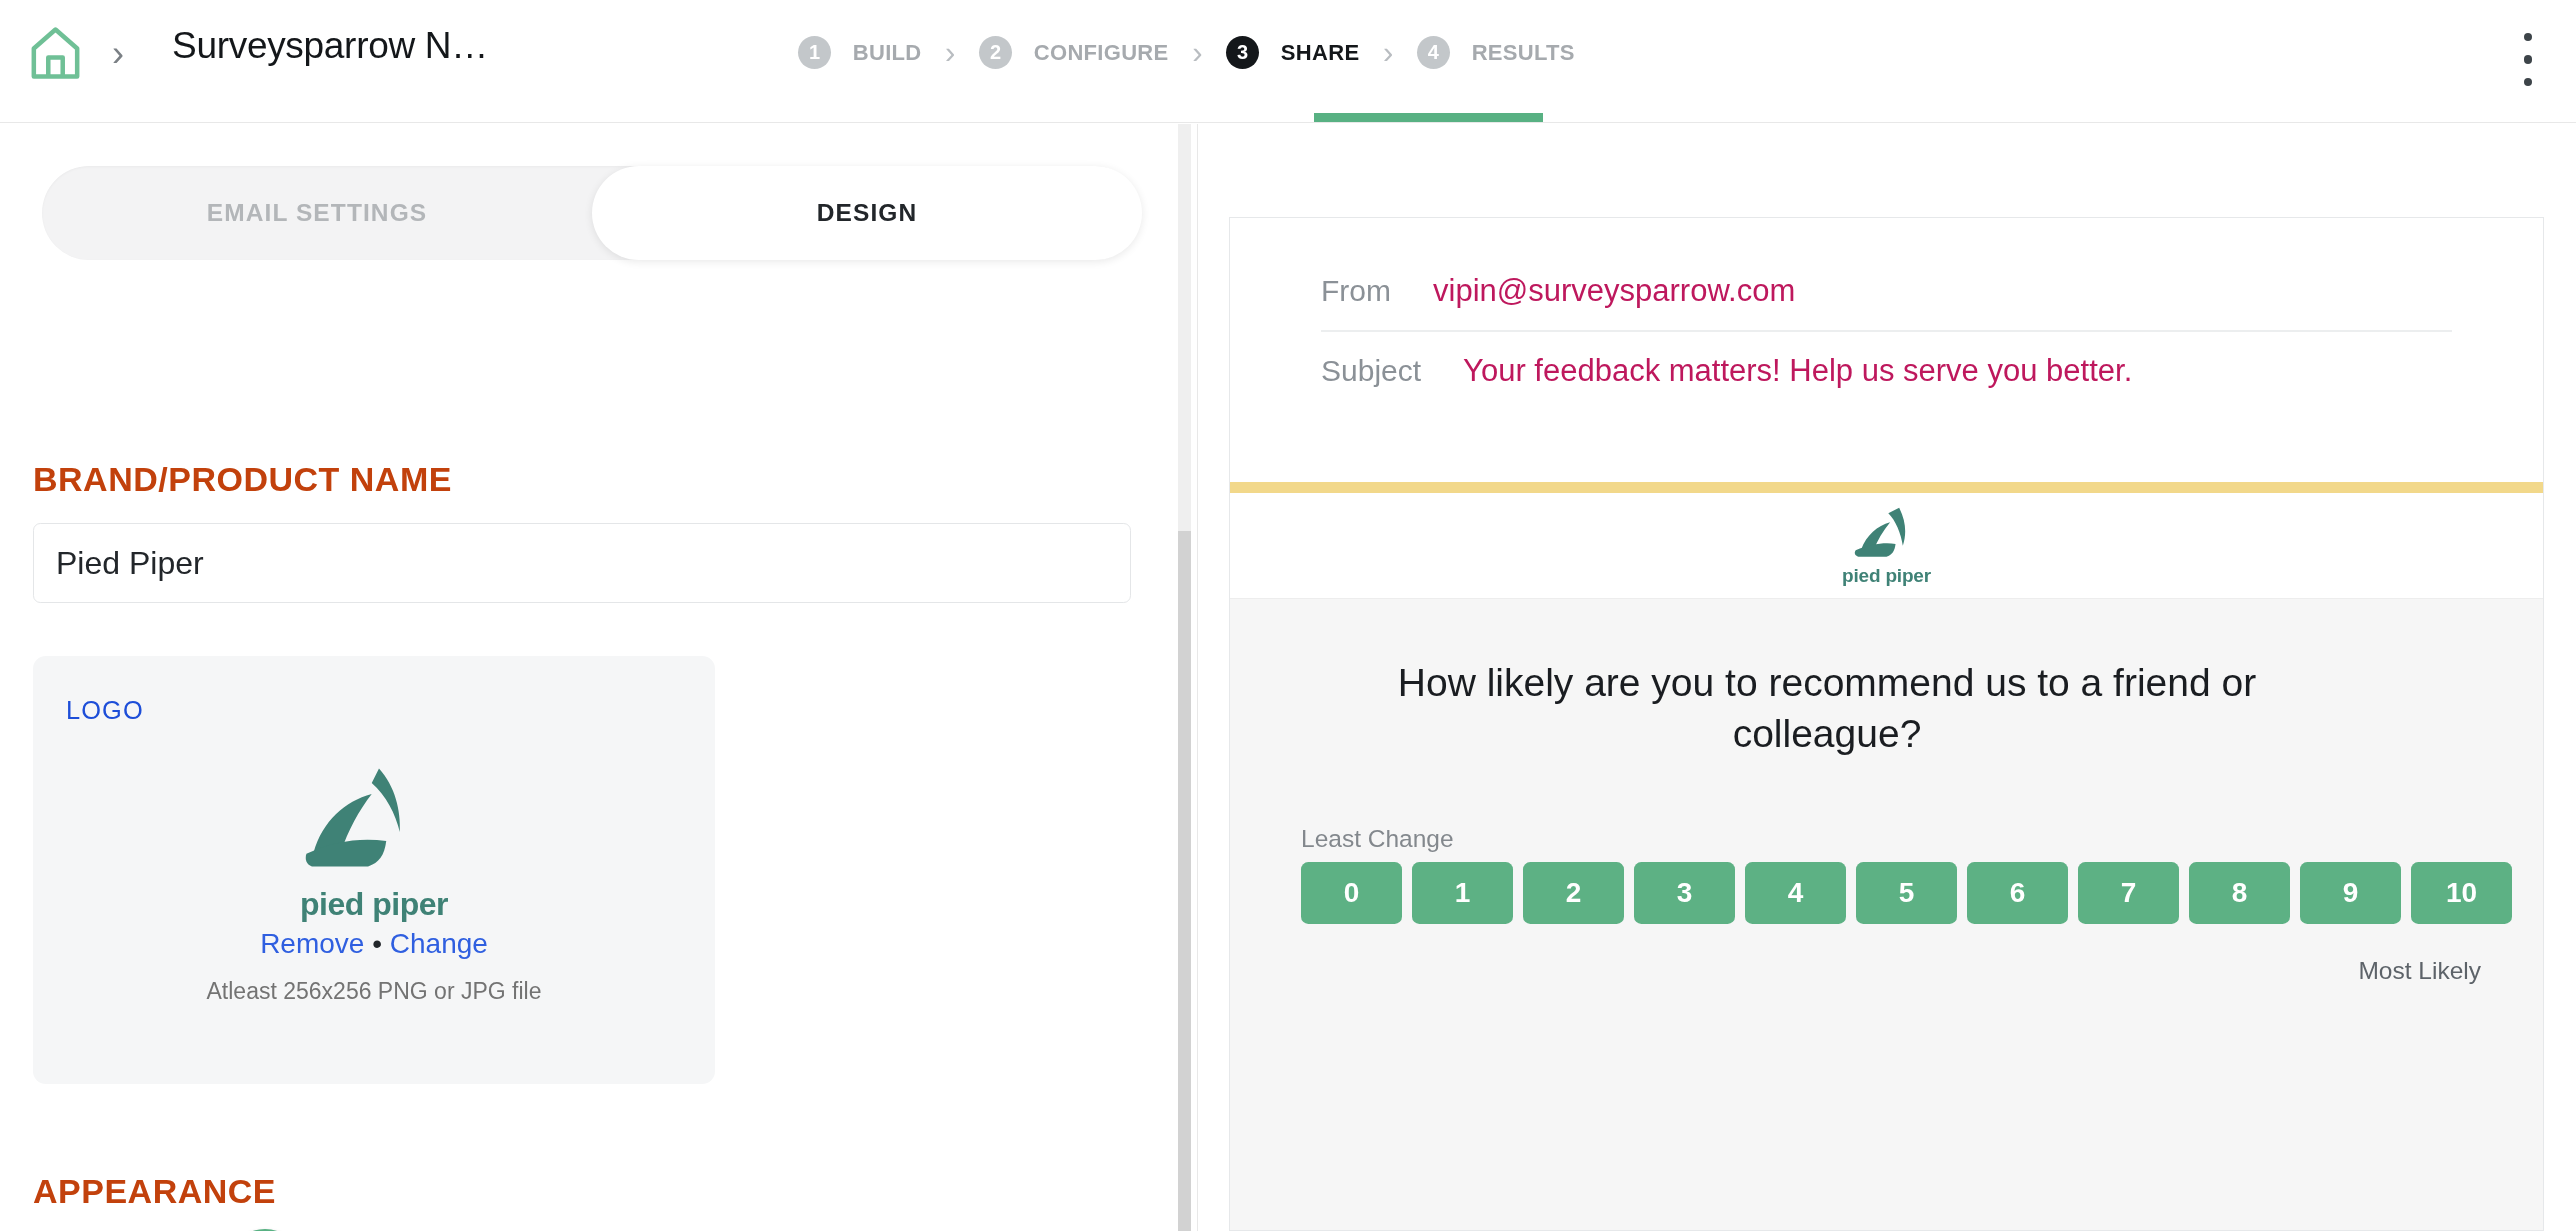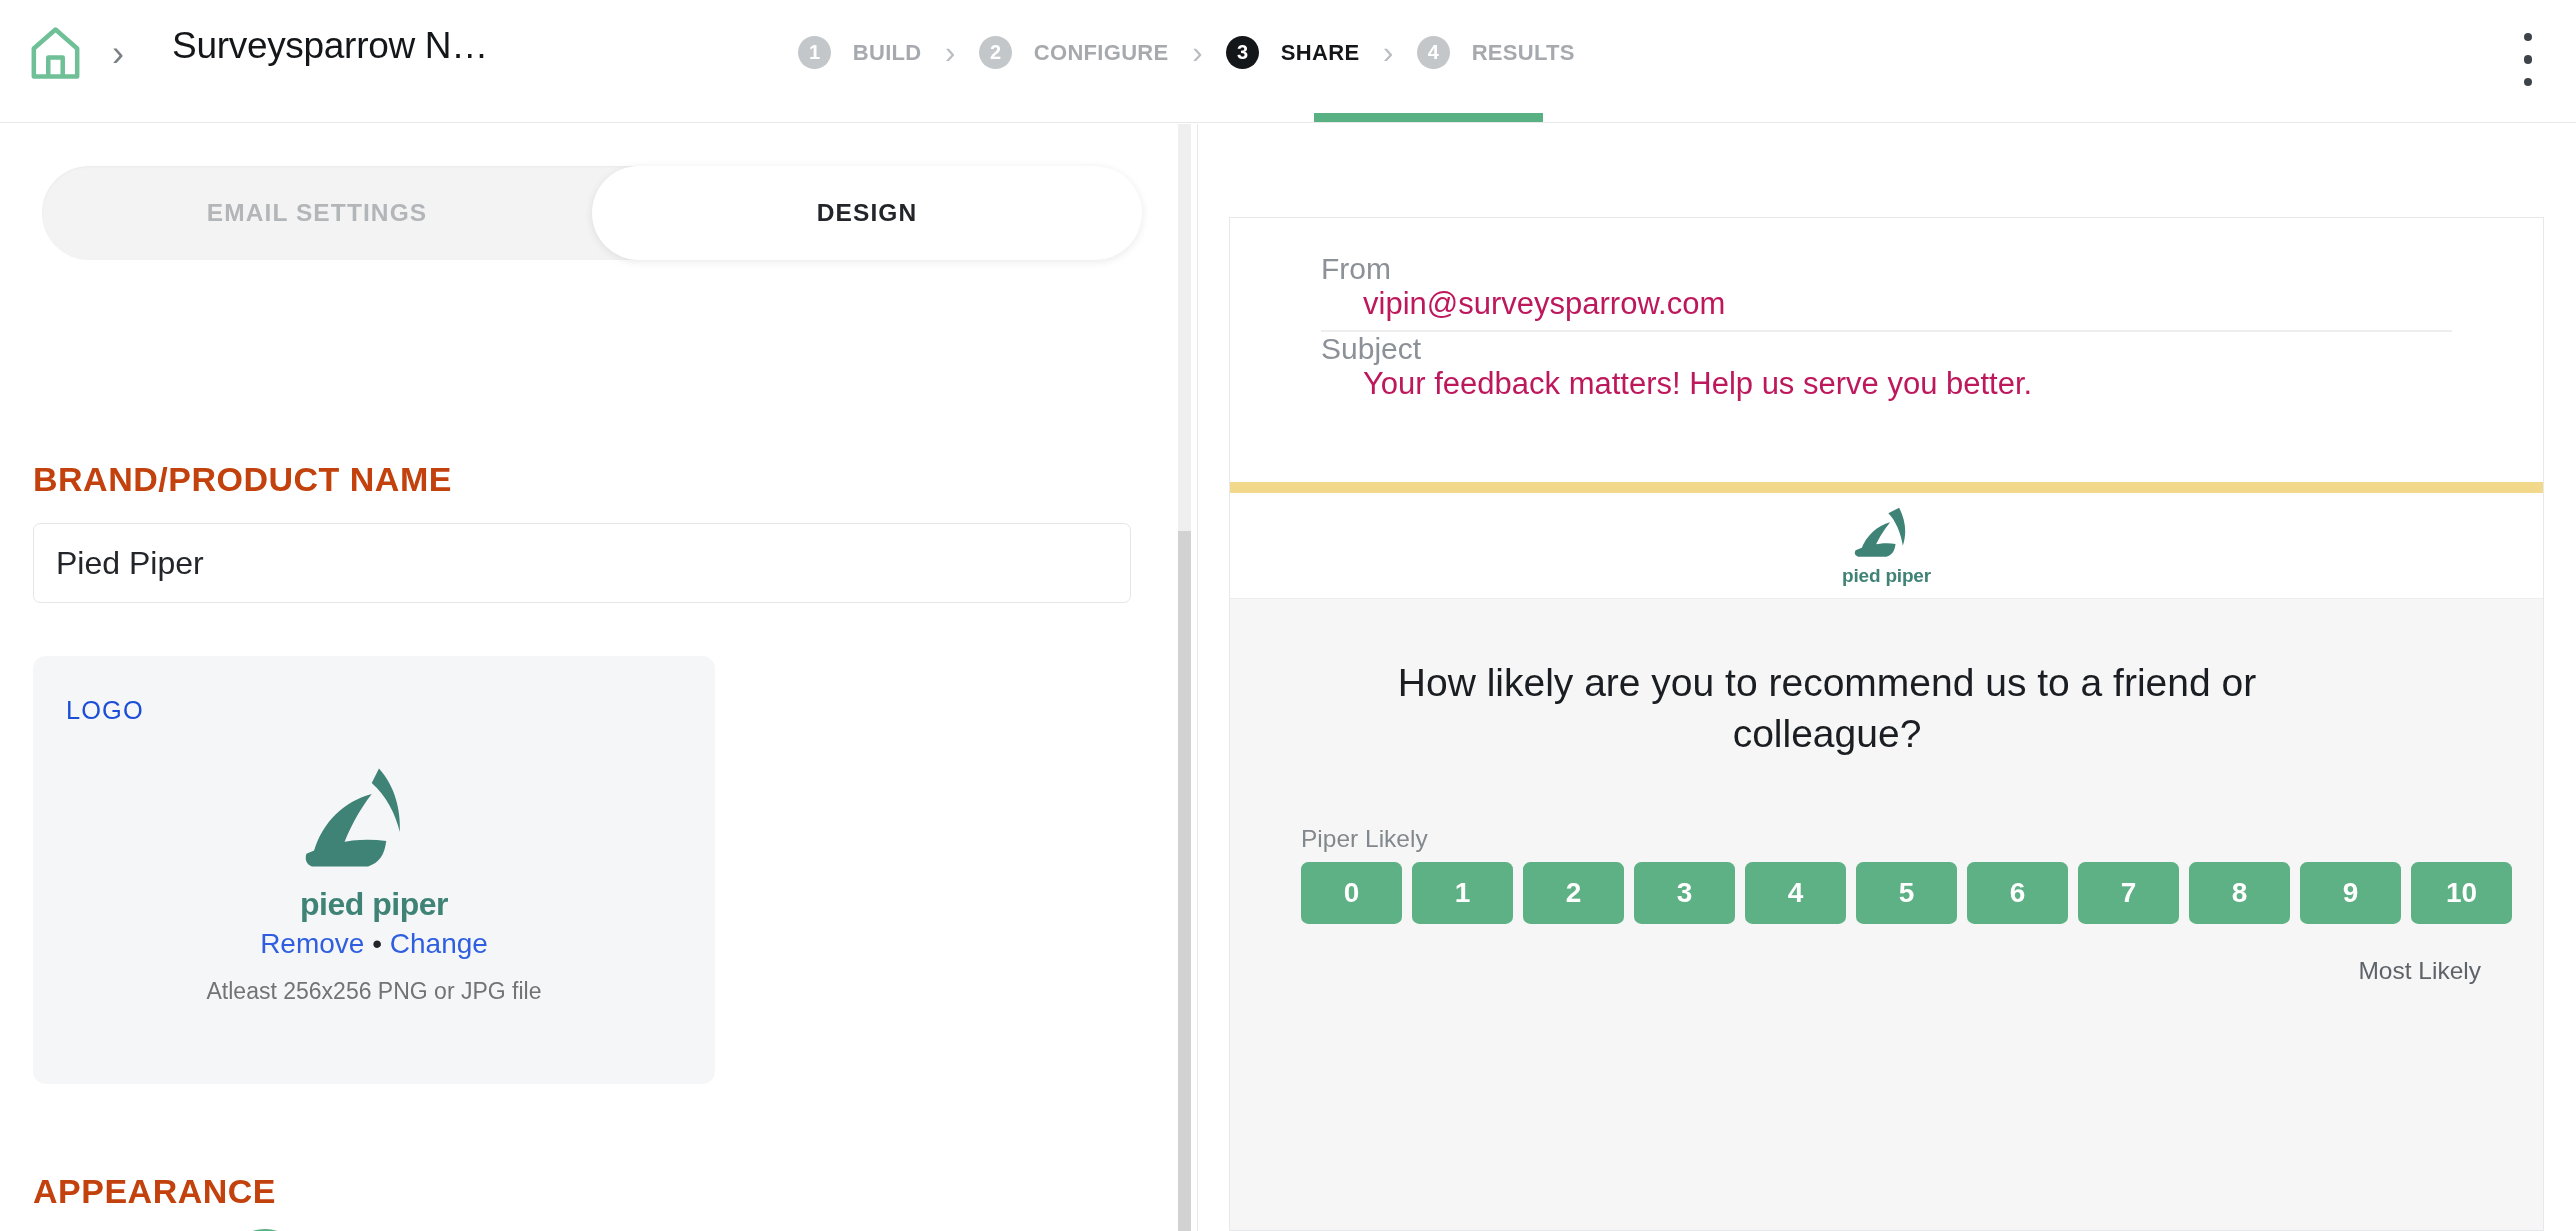--- a/index.html
+++ b/index.html
@@ -183,23 +183,22 @@
   }
   .email-card {
     position: absolute; left: 31px; top: 93px;
     width: 1315px; height: 1014px;
     background: #ffffff;
     border: 0.9px solid #e6e8ea;
     overflow: hidden;
   }
   .email-head { position: relative; padding: 34px 91px 0 91px; }
   .meta-row {
-    display: flex; align-items: flex-start;
+    display: flex; align-items: center;
     height: 78px;
-    flex-direction: column;
   }
   .meta-key {
     font-size: 30px; color: #8b9197; min-width: 0;
   }
   .meta-val {
     font-size: 31px; color: #be185d; margin-left: 42px;
   }
   .meta-sep {
     height: 1.8px; background: #eceeef; margin: 0 0 0 0;
   }
@@ -365,21 +364,21 @@
         <path d="M62 4 C70 20 70 34 66 46 C64 32 58 18 50 10 Z" fill="#3f8276"></path>
         <path d="M20 50 C26 34 38 24 52 20 C44 30 38 40 34 50 Z" fill="#3f8276"></path>
         <path d="M14 51 C30 44 46 42 58 44 C57 52 54 56 48 58 L17 58 C13 57 12 54 14 51 Z" fill="#3f8276"></path>
       </svg>
       <div class="email-logo-word">pied piper</div>
     </div>
 
     <div class="email-body">
       <div class="nps-question">How likely are you to recommend us to a friend or colleague?</div>
 
-      <div class="least-likely">Piper Likely</div>
+      <div class="least-likely">Least Change</div>
 
       <div class="nps-scale">
         <div class="nps-btn">0</div>
         <div class="nps-btn">1</div>
         <div class="nps-btn">2</div>
         <div class="nps-btn">3</div>
         <div class="nps-btn">4</div>
         <div class="nps-btn">5</div>
         <div class="nps-btn">6</div>
         <div class="nps-btn">7</div>

